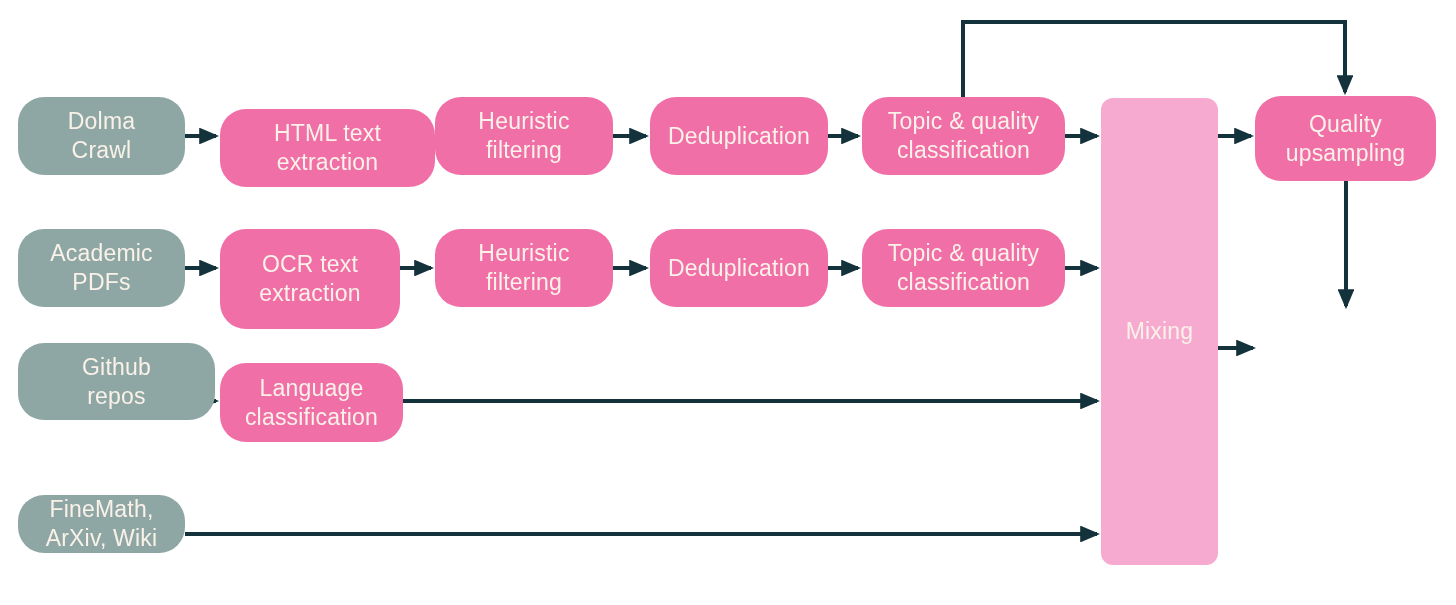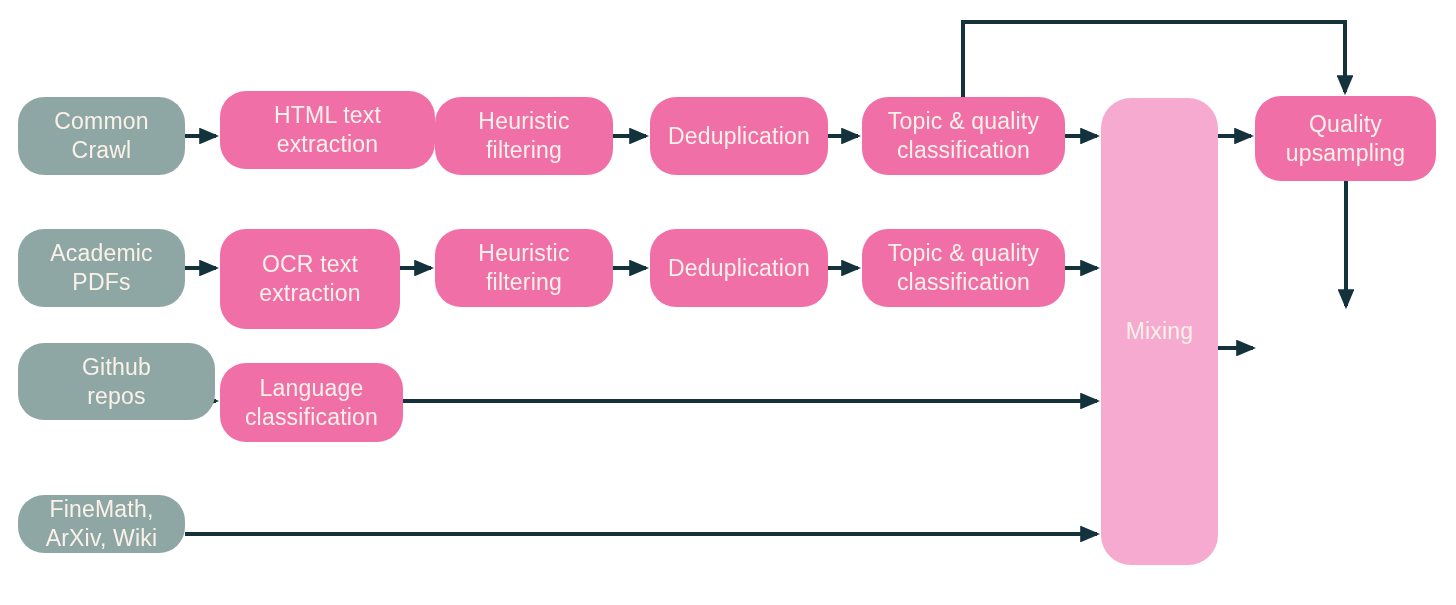--- a/index.html
+++ b/index.html
@@ -36,21 +36,21 @@
     text-align: center;
     white-space: pre-line;
     border-radius: 26px;
     color: var(--color-label_text);
     font-size: 23px;
     line-height: 1.26;
     letter-spacing: 0.2px;
   }
   .node--source  { background: var(--color-source_box); }
   .node--process { background: var(--color-process_box); }
-  .node--mixing  { background: var(--color-mixing_box); border-radius: 30px; }
+  .node--mixing  { background: var(--color-mixing_box); border-radius: 12px; }
   .connector-layer line, .connector-layer polyline {
     stroke: var(--color-arrow);
     stroke-width: 4;
     fill: none;
   }
   .connector-layer marker path { fill: var(--color-arrow); }
 </style>
 </head>
 <body>
 
@@ -79,23 +79,23 @@
 
     <line x1="185" y1="401" x2="216" y2="401" marker-end="url(#arrow)"></line>
     <line x1="403" y1="401" x2="1097" y2="401" marker-end="url(#arrow)"></line>
 
     <line x1="185" y1="534" x2="1097" y2="534" marker-end="url(#arrow)"></line>
 
     <line x1="1218" y1="348" x2="1253" y2="348" marker-end="url(#arrow)"></line>
     <line x1="1346" y1="176" x2="1346" y2="306" marker-end="url(#arrow)"></line>
   </svg>
 
-  <div class="node node--source" style="left:18px;   top:97px;  width:167px; height:78px">Common
+  <div class="node node--source" style="left:18px;   top:97px;  width:167px; height:78px">Dolma
 Crawl</div>
-  <div class="node node--process" style="left:220px;  top:91px;  width:215px; height:78px">HTML text
+  <div class="node node--process" style="left:220px;  top:109px;  width:215px; height:78px">HTML text
 extraction</div>
   <div class="node node--process" style="left:435px;  top:97px;  width:178px; height:78px">Heuristic
 filtering</div>
   <div class="node node--process" style="left:650px;  top:97px;  width:178px; height:78px">Deduplication</div>
   <div class="node node--process" style="left:862px;  top:97px;  width:203px; height:78px">Topic &amp; quality
 classification</div>
   <div class="node node--process" style="left:1255px; top:96px;  width:181px; height:85px">Quality
 upsampling</div>
 
   <div class="node node--source" style="left:18px;   top:229px; width:167px; height:78px">Academic

